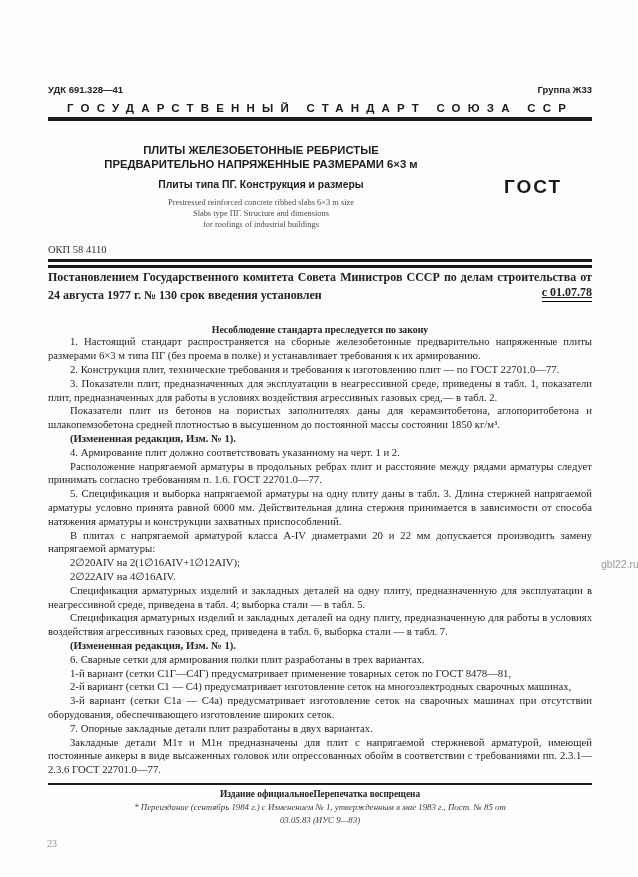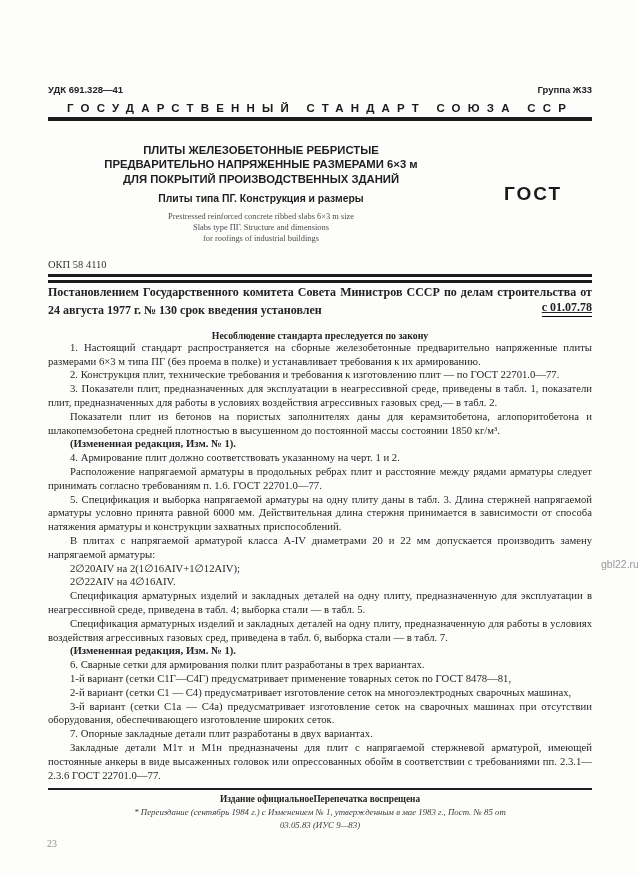--- a/index.html
+++ b/index.html
@@ -26,21 +26,21 @@
                color:#1a1a1a;}
   .gost-label{font-size:19px;letter-spacing:2px;}
   .gost-num{font-size:18.5px;margin-top:13px;white-space:nowrap;}
 
   .okp{margin-top:14px;font-size:10.5px;color:#333;}
   .double-rule{margin-top:4px;height:3px;border-top:3px solid #1b1b1b;border-bottom:3px solid #1b1b1b;}
 
   .decree{margin-top:0;position:relative;font-weight:bold;font-size:12px;
           line-height:1.5;text-align:justify;color:#222;}
   .decree-date{position:absolute;right:0;bottom:2px;border-bottom:1px solid #000000;text-decoration:underline;}
-  .law-notice{text-align:center;font-weight:bold;font-size:9.8px;margin-top:11px;color:#222;}
+  .law-notice{text-align:center;font-weight:bold;font-size:9.8px;margin-top:20px;color:#222;}
 
   .body-text{font-size:10.7px;line-height:13.8px;text-align:justify;}
   .para{margin:0;text-indent:22px;}
   .para.bold{font-weight:bold;}
   .para.formula{text-align:left;}
 
   .footer-rule{height:2px;background:#1f1f1f;margin-top:6px;}
   .footer-row{display:flex;justify-content:center;font-weight:bold;font-size:9.3px;
               margin-top:4px;color:#222;}
   .footnote{text-align:center;font-style:italic;font-size:8.8px;line-height:1.45;
@@ -61,21 +61,20 @@
     </div>
 
     <div class="gost-union">ГОСУДАРСТВЕННЫЙ СТАНДАРТ СОЮЗА ССР</div>
     <div class="rule-thick"></div>
 
     <div class="title-flex">
       <div class="title-left">
         <div class="title-main">
           <div>ПЛИТЫ ЖЕЛЕЗОБЕТОННЫЕ РЕБРИСТЫЕ</div>
           <div>ПРЕДВАРИТЕЛЬНО НАПРЯЖЕННЫЕ РАЗМЕРАМИ 6×3 м</div>
-          <div>ДЛЯ ПОКРЫТИЙ ПРОИЗВОДСТВЕННЫХ ЗДАНИЙ</div>
         </div>
         <div class="title-sub">Плиты типа ПГ. Конструкция и размеры</div>
         <div class="title-eng">
           <div>Prestressed reinforced concrete ribbed slabs 6×3 m size</div>
           <div>Slabs type ПГ. Structure and dimensions</div>
           <div>for roofings of industrial buildings</div>
         </div>
       </div>
       <div class="title-right">
         <div class="gost-label">ГОСТ</div>

